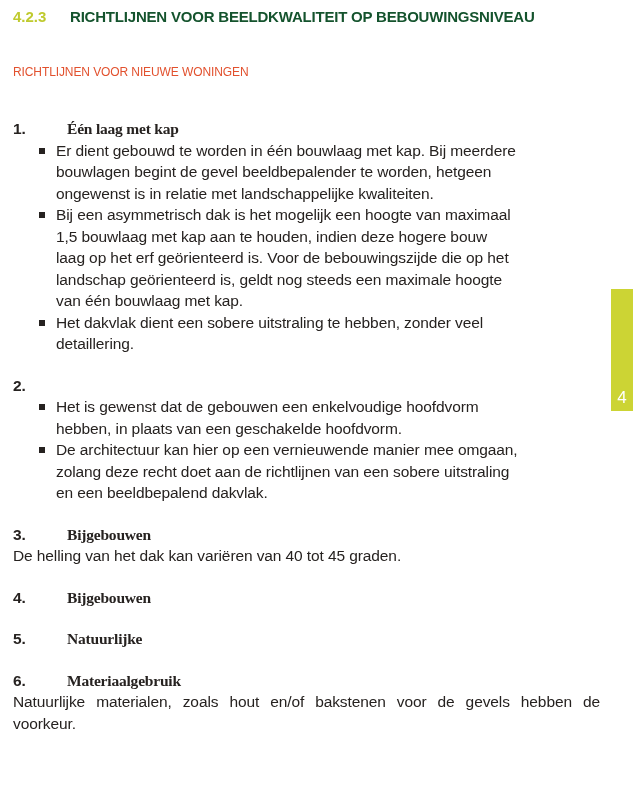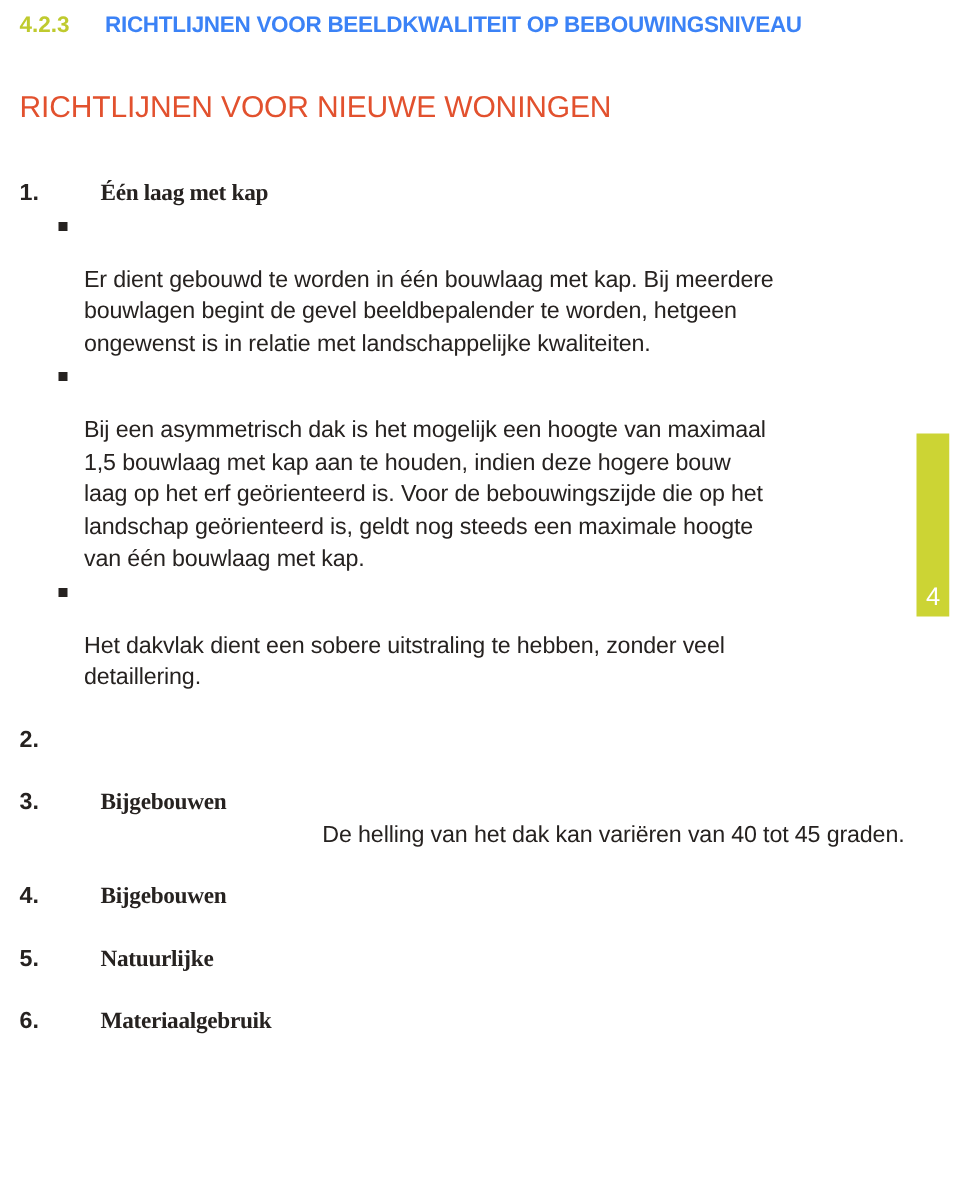--- a/index.html
+++ b/index.html
@@ -31,27 +31,27 @@
   }
   .num-col {
     flex: 0 0 57px;
     color: #bfca2e;
   }
   .doc-title {
     margin: 0;
     font-size: 15px;
     font-weight: bold;
     letter-spacing: -0.2px;
-    color: #3b82f6;
+    color: #14532d;
     white-space: nowrap;
   }
   .subtitle {
     margin-top: 37px;
     line-height: 18px;
-    font-size: 20px;
+    font-size: 12px;
     color: #e2512e;
     letter-spacing: -0.1px;
   }
   
   .sections { margin-top: 37px; }
   section { margin-top: 20px; }
   section:first-of-type { margin-top: 0; }
   .sec-head {
     display: flex;
     line-height: 21.5px;
@@ -70,22 +70,22 @@
     margin-top: 8px;
     margin-right: 11px;
     background: #262220;
   }
   .lines {
     white-space: pre-line;
     font-size: 15.5px;
     line-height: 21.5px;
     letter-spacing: -0.1px;
   }
-  .bullet .lines { max-width: 544px; margin-top: 36px; }
-  .body-par { max-width: 590px; text-align: right; }
+  .bullet .lines { max-width: 544px; }
+  .body-par { max-width: 590px; }
   .justify {
     text-align: justify;
     text-align-last: justify;
     max-width: 587px;
   }
   
   .chapter-tab {
     position: absolute;
     right: 0; top: 289px;
     width: 22px; height: 122px;
@@ -140,20 +140,31 @@
           <span class="marker"></span>
           <div class="lines">Het dakvlak dient een sobere uitstraling te hebben, zonder veel
 detaillering.</div>
         </div>
       </section>
 
       <section>
         <div class="sec-head">
           <span class="sec-num">2.</span>
         </div>
+        <div class="bullet">
+          <span class="marker"></span>
+          <div class="lines">Het is gewenst dat de gebouwen een enkelvoudige hoofdvorm
+hebben, in plaats van een geschakelde hoofdvorm.</div>
+        </div>
+        <div class="bullet">
+          <span class="marker"></span>
+          <div class="lines">De architectuur kan hier op een vernieuwende manier mee omgaan,
+zolang deze recht doet aan de richtlijnen van een sobere uitstraling
+en een beeldbepalend dakvlak.</div>
+        </div>
       </section>
 
       <section>
         <div class="sec-head">
           <span class="sec-num">3.</span>
           <span class="sec-title">Bijgebouwen</span>
         </div>
         <div class="lines body-par">De helling van het dak kan variëren van 40 tot 45 graden.</div>
       </section>
 
@@ -169,20 +180,22 @@
           <span class="sec-num">5.</span>
           <span class="sec-title">Natuurlijke</span>
         </div>
       </section>
 
       <section>
         <div class="sec-head">
           <span class="sec-num">6.</span>
           <span class="sec-title">Materiaalgebruik</span>
         </div>
+        <div class="lines body-par justify">Natuurlijke materialen, zoals hout en/of bakstenen voor de gevels hebben de
+voorkeur.</div>
       </section>
 
     </div>
   </div>
 
   <div class="chapter-tab">
     <span>4</span>
   </div>
 </div>
 

